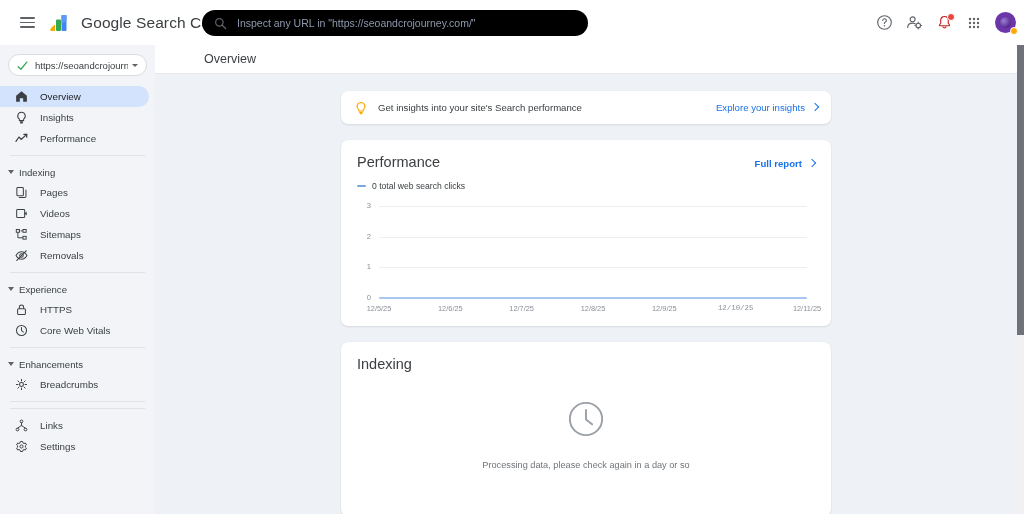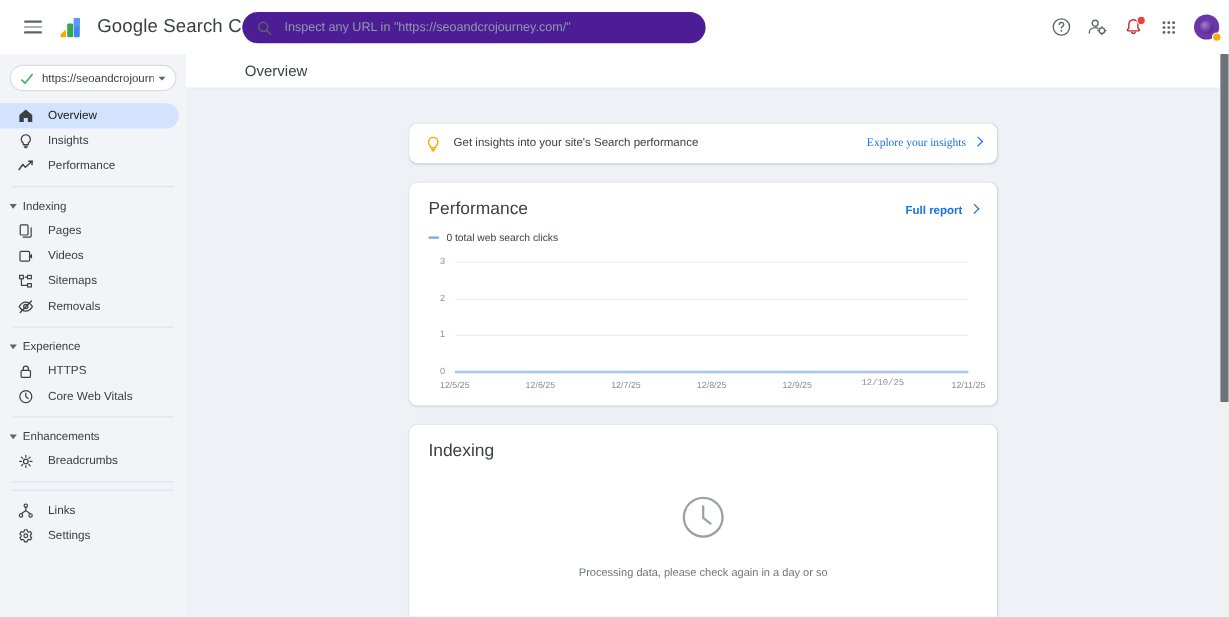--- a/index.html
+++ b/index.html
@@ -14,21 +14,21 @@
   
   .topbar{position:absolute;left:0;top:0;width:1024px;height:45px;background:#fff;
           display:flex;align-items:center;box-sizing:border-box;padding:0 10px;}
   .hamburger{width:26px;height:26px;margin-left:4px;margin-right:8px;display:flex;
              flex-direction:column;justify-content:center;align-items:center;gap:3px;cursor:pointer;}
   .hamburger i{display:block;width:15px;height:1.6px;background:#5f6368;border-radius:1px;}
   .gsc-logo{width:24px;height:24px;margin-right:9px;flex:0 0 auto;}
   .brand{font-size:15.5px;color:#3c4043;letter-spacing:.1px;white-space:nowrap;}
 
   .searchwrap{position:absolute;left:202px;top:10px;width:386px;height:26px;
-              background:#4c1d95;border-radius:14px;display:flex;align-items:center;padding:0 12px;
+              background:#000000;border-radius:14px;display:flex;align-items:center;padding:0 12px;
               box-sizing:border-box;cursor:text;}
   .searchwrap .sicon{width:13px;height:13px;flex:0 0 auto;margin-right:10px;}
   .searchwrap .ph{font-size:10.5px;color:#8e99ad;white-space:nowrap;overflow:hidden;
                   text-overflow:ellipsis;}
 
   .topright{position:absolute;right:8px;top:0;height:45px;display:flex;align-items:center;gap:12px;}
   .ticon{width:18px;height:18px;position:relative;cursor:pointer;display:flex;
          align-items:center;justify-content:center;}
   .badge{position:absolute;top:-1px;right:-2px;width:8px;height:8px;border-radius:50%;
          background:#e8453c;border:1.3px solid #fff;box-sizing:border-box;}
@@ -68,27 +68,27 @@
   .divider{height:1px;background:#dfe3e8;margin:6px 10px 6px 10px;}
 
   
   .main{position:absolute;left:155px;top:45px;width:862px;height:469px;overflow:hidden;
         background:#eef1f5;}
   .pagehead{height:29px;background:#fff;display:flex;align-items:center;padding-left:49px;
             box-sizing:border-box;border-bottom:1px solid #e6e8eb;}
   .pagehead .ptitle{font-size:12.5px;color:#3c4043;}
 
   .content{padding:17px 0 0 0;}
-  .card{width:490px;margin:12px auto 16px auto;background:#fff;border-radius:7px;
+  .card{width:490px;margin:0 auto 16px auto;background:#fff;border-radius:7px;
         box-shadow:0 1px 2px rgba(60,64,67,.12),0 0 1px rgba(60,64,67,.10);box-sizing:border-box;}
 
   .insightbar{height:33px;display:flex;align-items:center;padding:0 13px;box-sizing:border-box;}
   .insightbar .bulb{width:14px;height:14px;margin-right:10px;flex:0 0 auto;}
   .insightbar .itxt{font-size:9.6px;color:#3c4043;flex:1;}
-  .insightbar .ilink{font-size:9.6px;color:#1a73e8;cursor:pointer;white-space:nowrap;font-family:Liberation Serif, serif;}
+  .insightbar .ilink{font-size:9.6px;color:#1a73e8;cursor:pointer;white-space:nowrap;}
   .chev{display:inline-block;width:5px;height:5px;border-right:1.3px solid #1a73e8;
         border-bottom:1.3px solid #1a73e8;transform:rotate(-45deg);margin-left:7px;
         position:relative;top:-1px;}
 
   .perfcard{padding:14px 16px 8px 16px;}
   .cardhead{display:flex;align-items:flex-start;justify-content:space-between;}
   .cardtitle{font-size:14.5px;color:#3c4043;font-weight:400;}
   .fullreport{font-size:9.6px;color:#1a73e8;cursor:pointer;white-space:nowrap;padding-top:4px;font-weight:bold;}
   .legend{display:flex;align-items:center;margin-top:11px;}
   .legend .dash{width:9px;height:2px;background:#7aa7e0;margin-right:6px;border-radius:1px;}

